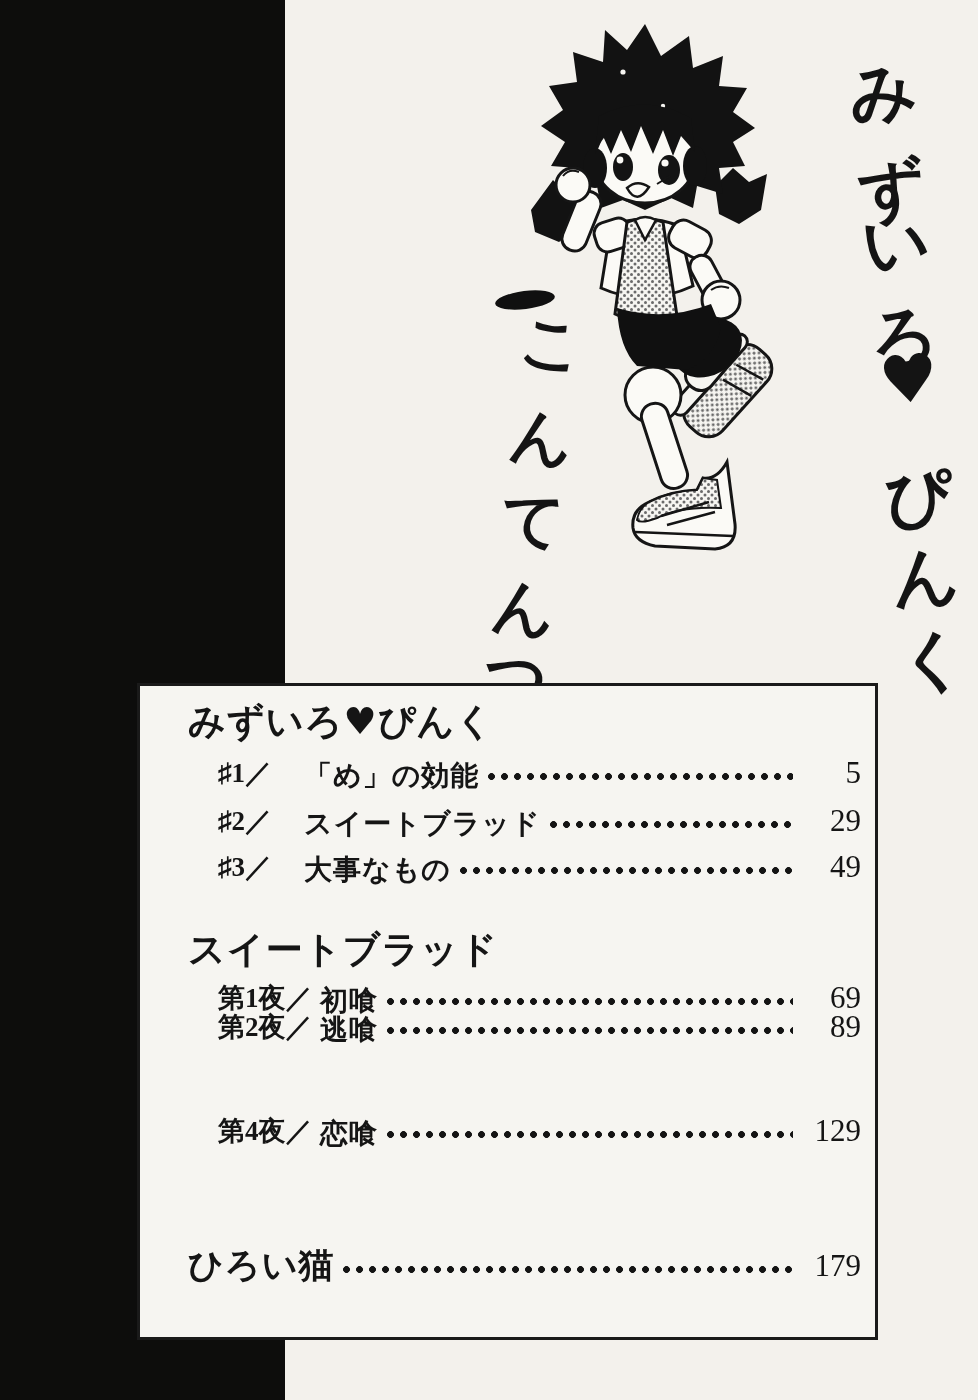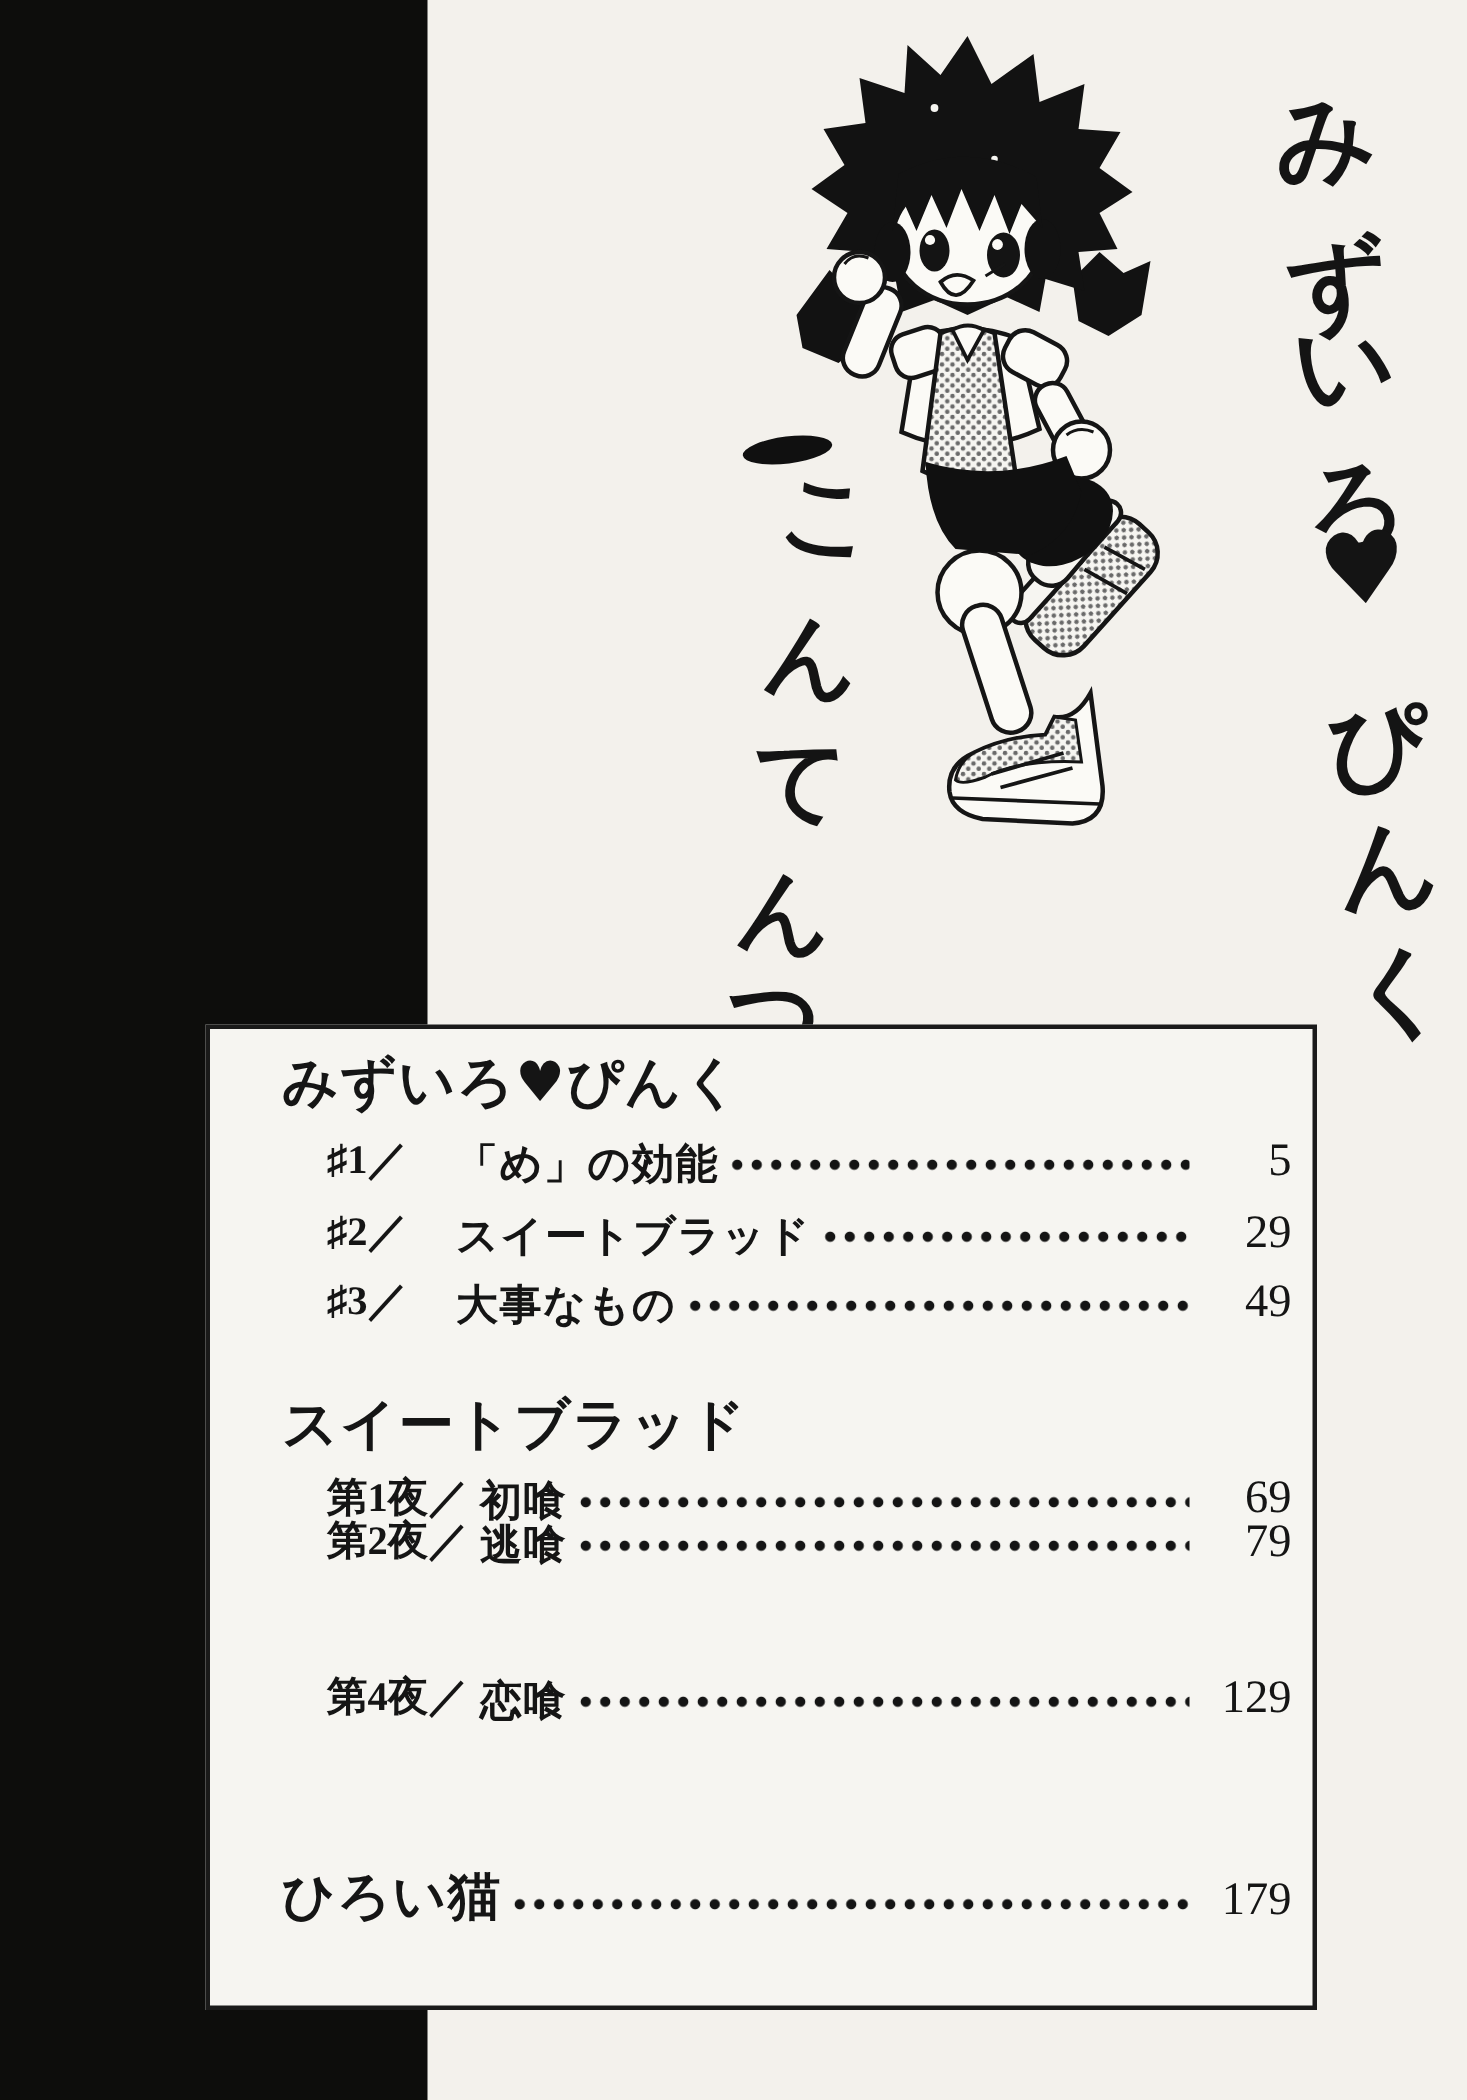--- a/index.html
+++ b/index.html
@@ -54,21 +54,21 @@
     font-weight:600; font-size:27px; line-height:1.05;
     margin-left:78px; padding-bottom:3px;
     display:inline-block; white-space:nowrap;
   }
   .row.s1 .lbl{ min-width:86px; }
   .row.s2 .lbl{ min-width:102px; }
   .ttl{
     font-weight:700; font-size:28px; line-height:1; white-space:nowrap;
     letter-spacing:1px;
   }
-  .row.extra .ttl{ margin-left:48px; font-size:35px; }
+  .row.extra .ttl{ margin-left:48px; font-size:35px;font-family:Liberation Serif, serif; }
   .leader{
     flex:1 1 auto; height:9px; margin:0 4px 9px 6px;
     background-image:radial-gradient(circle, #141414 3.1px, rgba(0,0,0,0) 3.7px);
     background-size:13px 9px; background-repeat:repeat-x; background-position:0 50%;
   }
   .pg{
     font-family:"Liberation Serif","DejaVu Serif",serif;
     font-size:31px; line-height:1; width:64px; text-align:right;
     padding:0 14px 2px 0; white-space:nowrap;
   }
@@ -180,21 +180,21 @@
     <div class="row s2" style="top:285px">
       <span class="lbl">第1夜／</span>
       <span class="ttl">初喰</span>
       <span class="leader"></span>
       <span class="pg">69</span>
     </div>
     <div class="row s2" style="top:314px">
       <span class="lbl">第2夜／</span>
       <span class="ttl">逃喰</span>
       <span class="leader"></span>
-      <span class="pg">79</span>
+      <span class="pg">89</span>
     </div>
     <div class="row s2" style="top:418px">
       <span class="lbl">第4夜／</span>
       <span class="ttl">恋喰</span>
       <span class="leader"></span>
       <span class="pg">129</span>
     </div>
 
     <div class="row extra" style="top:553px">
       <span class="ttl">ひろい猫</span>

